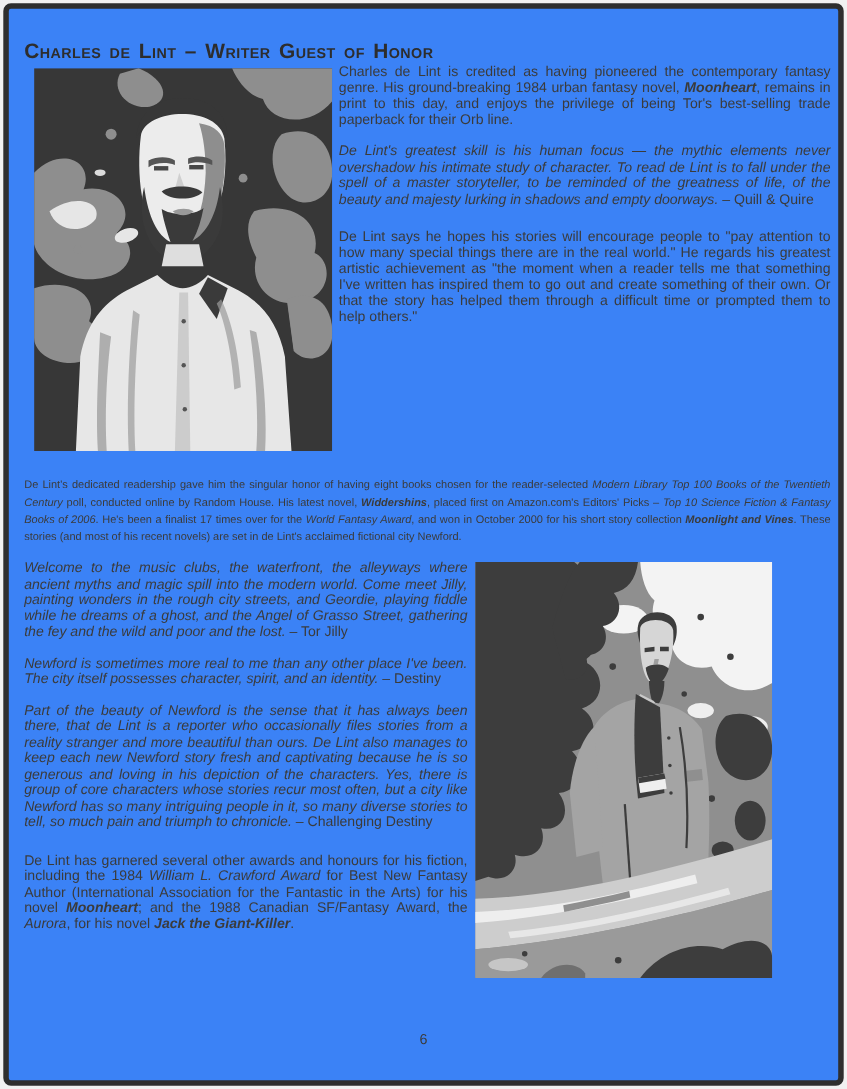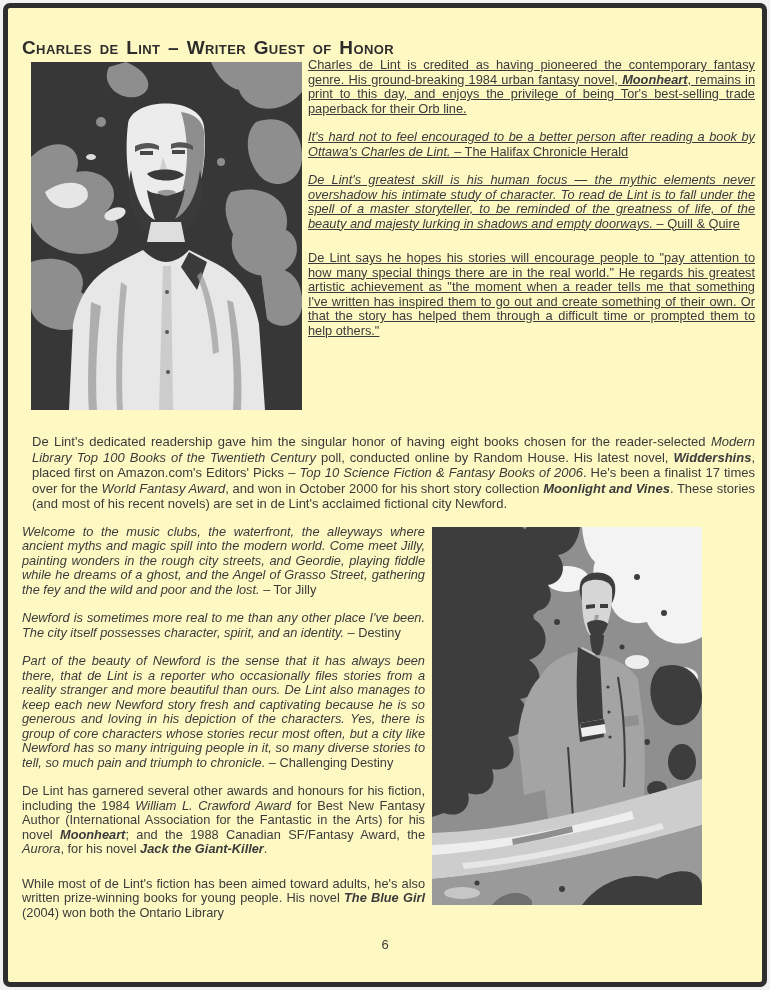--- a/index.html
+++ b/index.html
@@ -9,21 +9,21 @@
     font-family:"Liberation Sans", sans-serif;
     color:#3b3b3b;
     overflow:hidden;
     position:relative;
   }
   .page-frame{
     position:absolute;
     left:3px;top:3px;right:3px;bottom:3px;
     border:5px solid #2e2e2e;
     border-radius:7px;
-    background:#fef9c3;
+    background:#3b82f6;
     overflow:hidden;
   }
   .content{
     position:absolute;
     left:14px;right:7px;top:30px;bottom:8px;
   }
   h1.page-title{
     margin:0;
     font-size:19px;
     line-height:20px;
@@ -36,33 +36,33 @@
   .body-text{
     font-size:12.8px;
     line-height:14.5px;
     text-align:justify;
   }
   .body-text p{margin:0 0 14px 0;}
   .body-text p:last-child{margin-bottom:0;margin-top:20px;}
   .seg-i{font-style:italic;}
   .seg-bi{font-weight:bold;font-style:italic;}
 
-  .top-section{overflow:visible;text-decoration:underline;}
+  .top-section{overflow:visible;}
   .top-section::after{content:"";display:block;clear:both;}
   .photo-top{
     float:left;
     width:271px;height:348px;
     margin:4px 6px 10px 9px;
   }
   .mid-paragraph{
     clear:both;
-    font-size:13px;
+    font-size:10px;
     line-height:15.5px;
     text-align:justify;
-    margin:14px 0 13px 10px;
+    margin:14px 0 13px 0;
   }
   .bottom-section::after{content:"";display:block;clear:both;}
   .photo-bottom{
     float:right;
     width:270px;height:378px;
     margin:2px 53px 14px 7px;
   }
   .page-number{
     position:absolute;
     left:0;right:0;
@@ -121,21 +121,20 @@
           <circle cx="136" cy="270" r="2" fill="#555555"></circle>
           <circle cx="137" cy="310" r="2" fill="#555555"></circle>
           <path fill="#9b9b9b" opacity="0.75" d="M60,240 C58,280 56,320 58,348 L66,348 C64,315 66,275 70,244 Z"></path>
           <path fill="#9b9b9b" opacity="0.75" d="M196,238 C202,280 204,318 202,348 L210,348 C212,312 208,270 202,240 Z"></path>
           <path fill="#9b9b9b" opacity="0.7" d="M90,220 C86,260 84,310 86,348 L92,348 C90,312 92,262 96,224 Z"></path>
           <path fill="#9b9b9b" opacity="0.7" d="M170,210 C180,230 186,260 188,290 L182,292 C180,262 174,232 166,214 Z"></path>
           <path fill="#8e8e8e" d="M230,210 C255,200 271,215 271,240 C271,262 248,268 236,255 Z"></path>
         </svg>
       </div>
       <p><span>Charles de Lint is credited as having pioneered the contemporary fantasy genre. His ground-breaking 1984 urban fantasy novel, </span><span class="seg-bi">Moonheart</span><span>, remains in print to this day, and enjoys the privilege of being Tor's best-selling trade paperback for their Orb line.</span></p>
-      <p><span class="seg-i">It's hard not to feel encouraged to be a better person after reading a book by Ottawa's Charles de Lint.</span><span> – The Halifax Chronicle Herald</span></p>
       <p><span class="seg-i">De Lint's greatest skill is his human focus — the mythic elements never overshadow his intimate study of character.  To read de Lint is to fall under the spell of a master storyteller, to be reminded of the greatness of life, of the beauty and majesty lurking in shadows and empty doorways.</span><span> – Quill &amp; Quire</span></p>
       <p><span>De Lint says he hopes his stories will encourage people to "pay attention to how many special things there are in the real world." He regards his greatest artistic achievement as "the moment when a reader tells me that something I've written has inspired them to go out and create something of their own. Or that the story has helped them through a difficult time or prompted them to help others."</span></p>
     </div>
 
     <p class="mid-paragraph"><span>De Lint's dedicated readership gave him the singular honor of having eight books chosen for the reader-selected </span><span class="seg-i">Modern Library Top 100 Books of the Twentieth Century</span><span> poll, conducted online by Random House. His latest novel, </span><span class="seg-bi">Widdershins</span><span>, placed first on Amazon.com's Editors' Picks – </span><span class="seg-i">Top 10 Science Fiction &amp; Fantasy Books of 2006</span><span>. He's been a finalist 17 times over for the </span><span class="seg-i">World Fantasy Award</span><span>, and won in October 2000 for his short story collection </span><span class="seg-bi">Moonlight and Vines</span><span>. These stories (and most of his recent novels) are set in de Lint's acclaimed fictional city Newford.</span></p>
 
     <div class="bottom-section body-text">
       <div class="photo-bottom">
 
         <svg viewBox="0 0 270 378" preserveAspectRatio="none">
@@ -185,19 +184,18 @@
           <path fill="#6f6f6f" d="M60,378 C70,364 92,362 100,374 L100,378 Z"></path>
           <ellipse cx="30" cy="366" rx="18" ry="6" fill="#c6c6c6"></ellipse>
           <circle cx="130" cy="362" r="3" fill="#3d3d3d"></circle>
           <circle cx="45" cy="356" r="2.5" fill="#3d3d3d"></circle>
         </svg>
       </div>
       <p><span class="seg-i">Welcome to the music clubs, the waterfront, the alleyways where ancient myths and magic spill into the modern world.  Come meet Jilly, painting wonders in the rough city streets, and Geordie, playing fiddle while he dreams of a ghost, and the Angel of Grasso Street, gathering the fey and the wild and poor and the lost.</span><span> – Tor Jilly</span></p>
       <p><span class="seg-i">Newford is sometimes more real to me than any other place I've been. The city itself possesses character, spirit, and an identity.</span><span> – Destiny</span></p>
       <p><span class="seg-i">Part of the beauty of Newford is the sense that it has always been there, that de Lint is a reporter who occasionally files stories from a reality stranger and more beautiful than ours.  De Lint also manages to keep each new Newford story fresh and captivating because he is so generous and loving in his depiction of the characters.  Yes, there is group of core characters whose stories recur most often, but a city like Newford has so many intriguing people in it, so many diverse stories to tell, so much pain and triumph to chronicle.</span><span> – Challenging Destiny</span></p>
       <p><span>De Lint has garnered several other awards and honours for his fiction, including the 1984 </span><span class="seg-i">William L. Crawford Award</span><span> for Best New Fantasy Author (International Association for the Fantastic in the Arts) for his novel </span><span class="seg-bi">Moonheart</span><span>; and the 1988 Canadian SF/Fantasy Award, the </span><span class="seg-i">Aurora</span><span>, for his novel </span><span class="seg-bi">Jack the Giant-Killer</span><span>.</span></p>
-      <p><span>While most of de Lint's fiction has been aimed toward adults, he's also written prize-winning books for young people. His novel </span><span class="seg-bi">The Blue Girl</span><span> (2004) won both the Ontario Library</span></p>
     </div>
 
   </div>
 
   <div class="page-number">6</div>
 </div>
 
 </body></html>

